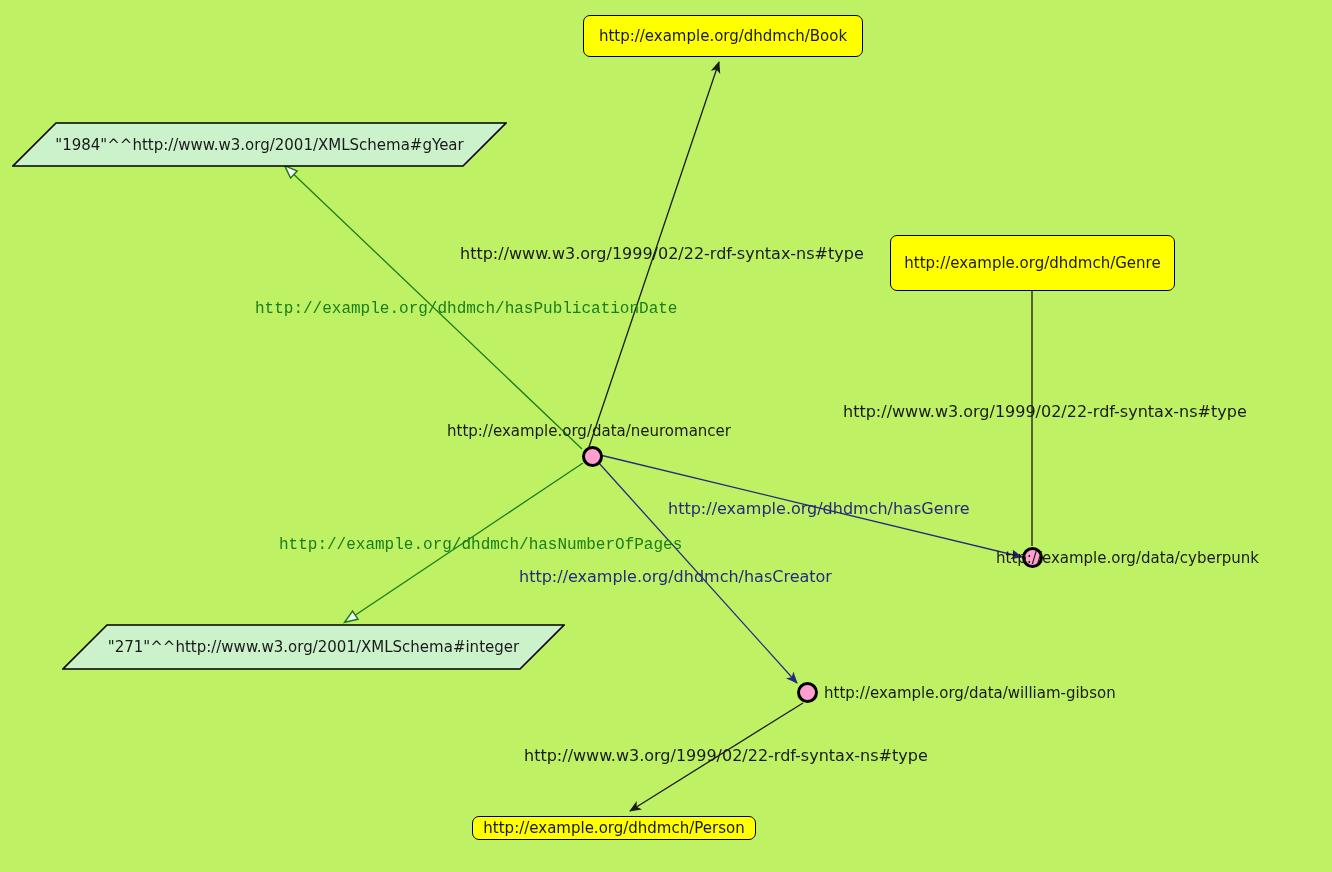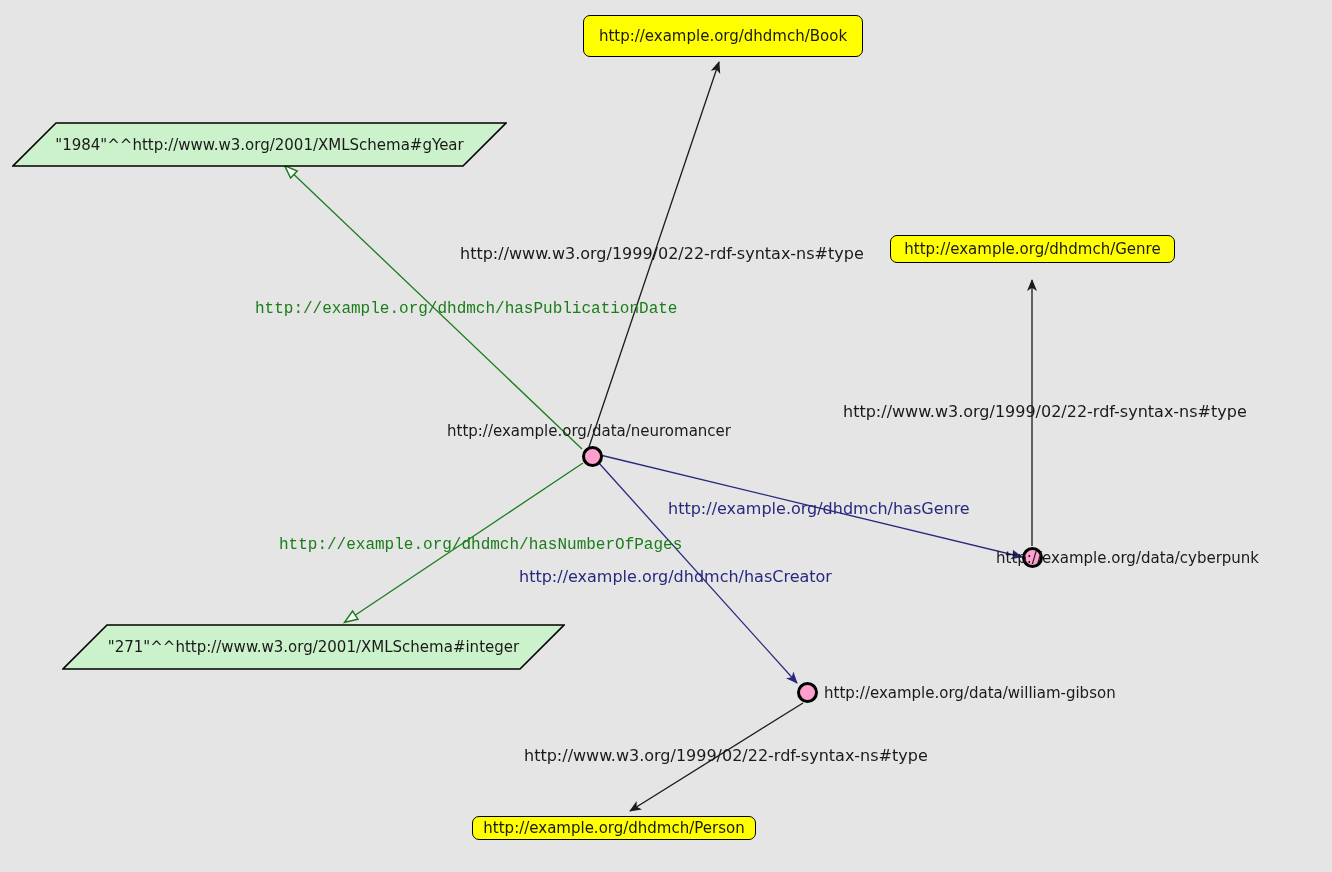--- a/index.html
+++ b/index.html
@@ -7,21 +7,21 @@
     padding: 0;
     background: #ffffff;
   }
   body {
     font-family: "DejaVu Sans", sans-serif;
   }
   #graph-canvas {
     position: relative;
     width: 1332px;
     height: 872px;
-    background: #e5e5e5;
+    background: #bef264;
     overflow: hidden;
   }
   svg.graph-svg {
     position: absolute;
     left: 0;
     top: 0;
     width: 1332px;
     height: 872px;
   }
   
@@ -117,21 +117,21 @@
 
     <line x1="1032" y1="546" x2="1032" y2="280" stroke="#1a1a1a" stroke-width="1.3" marker-end="url(#arrow-black)"></line>
 
     <line x1="803" y1="703" x2="630" y2="811" stroke="#1a1a1a" stroke-width="1.3" marker-end="url(#arrow-black)"></line>
   </svg>
 
   <div class="class-node" style="left:583px; top:15px; width:280px; height:42px;">
     <span>http://example.org/dhdmch/Book</span>
   </div>
 
-  <div class="class-node" style="left:890px; top:235px; width:285px; height:28px;text-align:center;">
+  <div class="class-node" style="left:890px; top:235px; width:285px; height:56px;text-align:center;">
     <span>http://example.org/dhdmch/Genre</span>
   </div>
 
   <div class="class-node" style="left:452px; top:816px; width:284px; height:24px;margin-left:20px;">
     <span>http://example.org/dhdmch/Person</span>
   </div>
 
   <div class="literal-node" style="left:12px; top:122px; width:495px; height:45px;">
     <svg class="literal-shape" viewBox="0 0 495 45" preserveAspectRatio="none">
       <polygon points="44,1 494,1 451,44 1,44" fill="#ccf2cc" stroke="#000000" stroke-width="1.6"></polygon>

